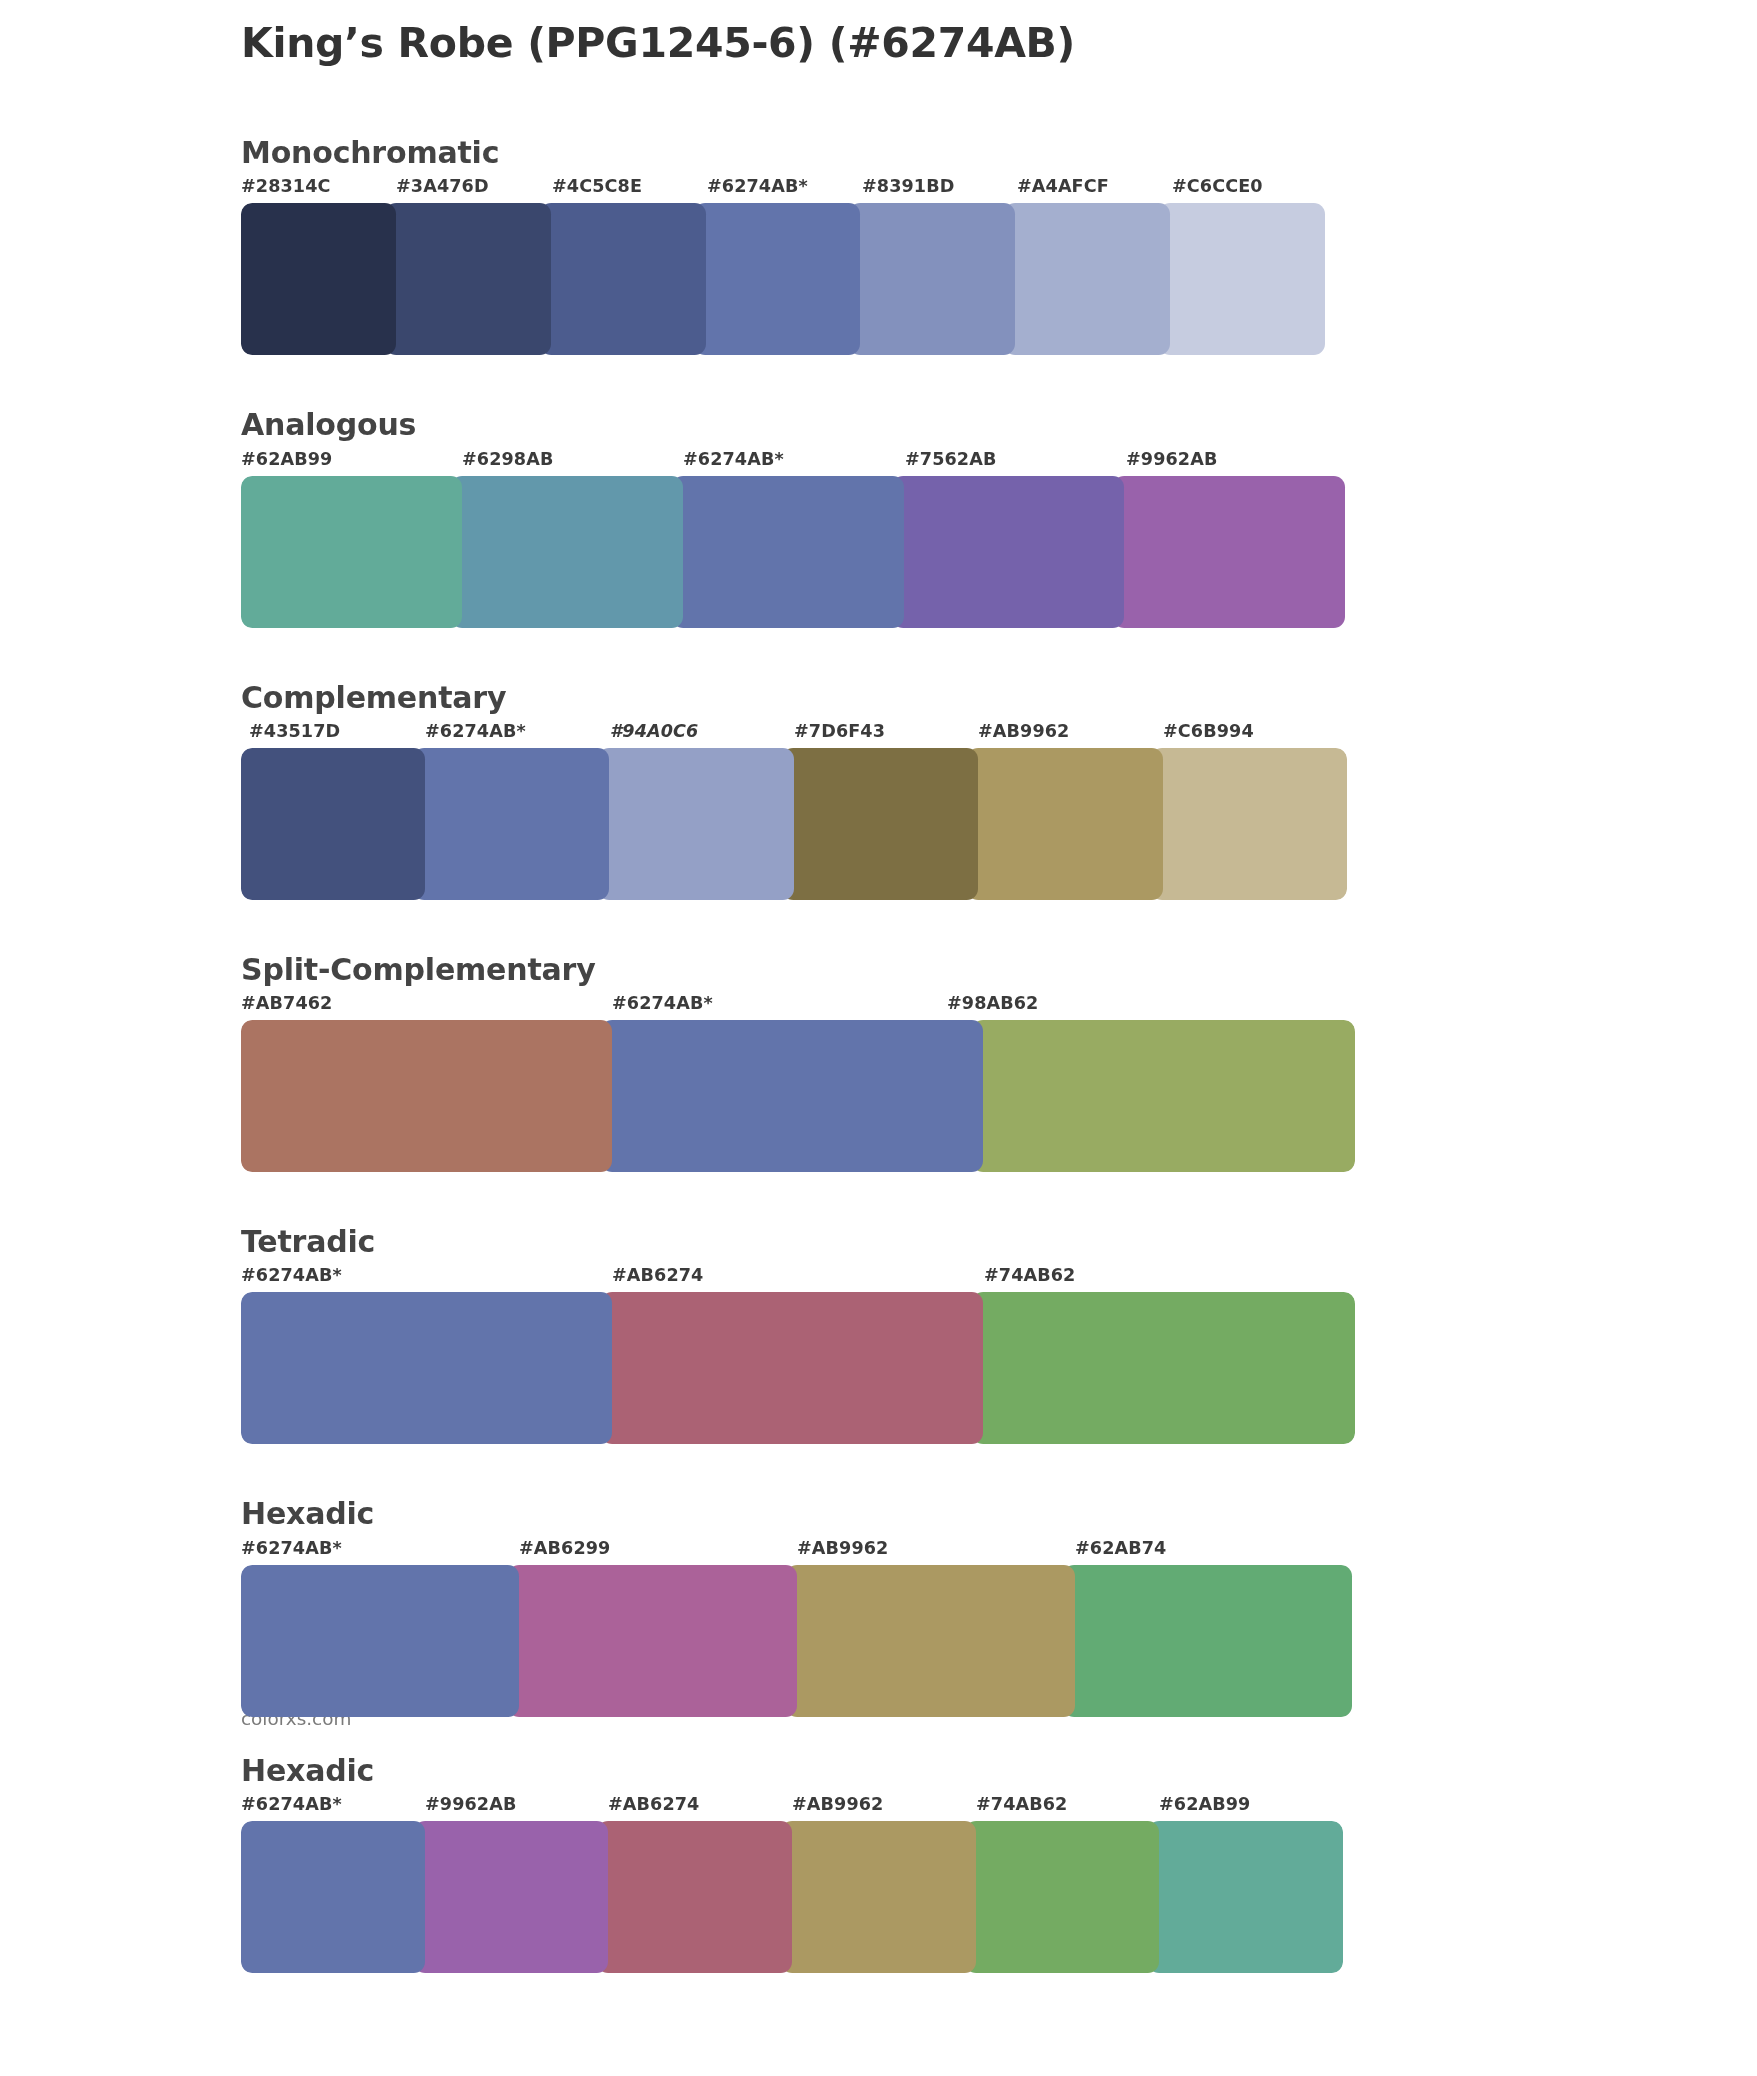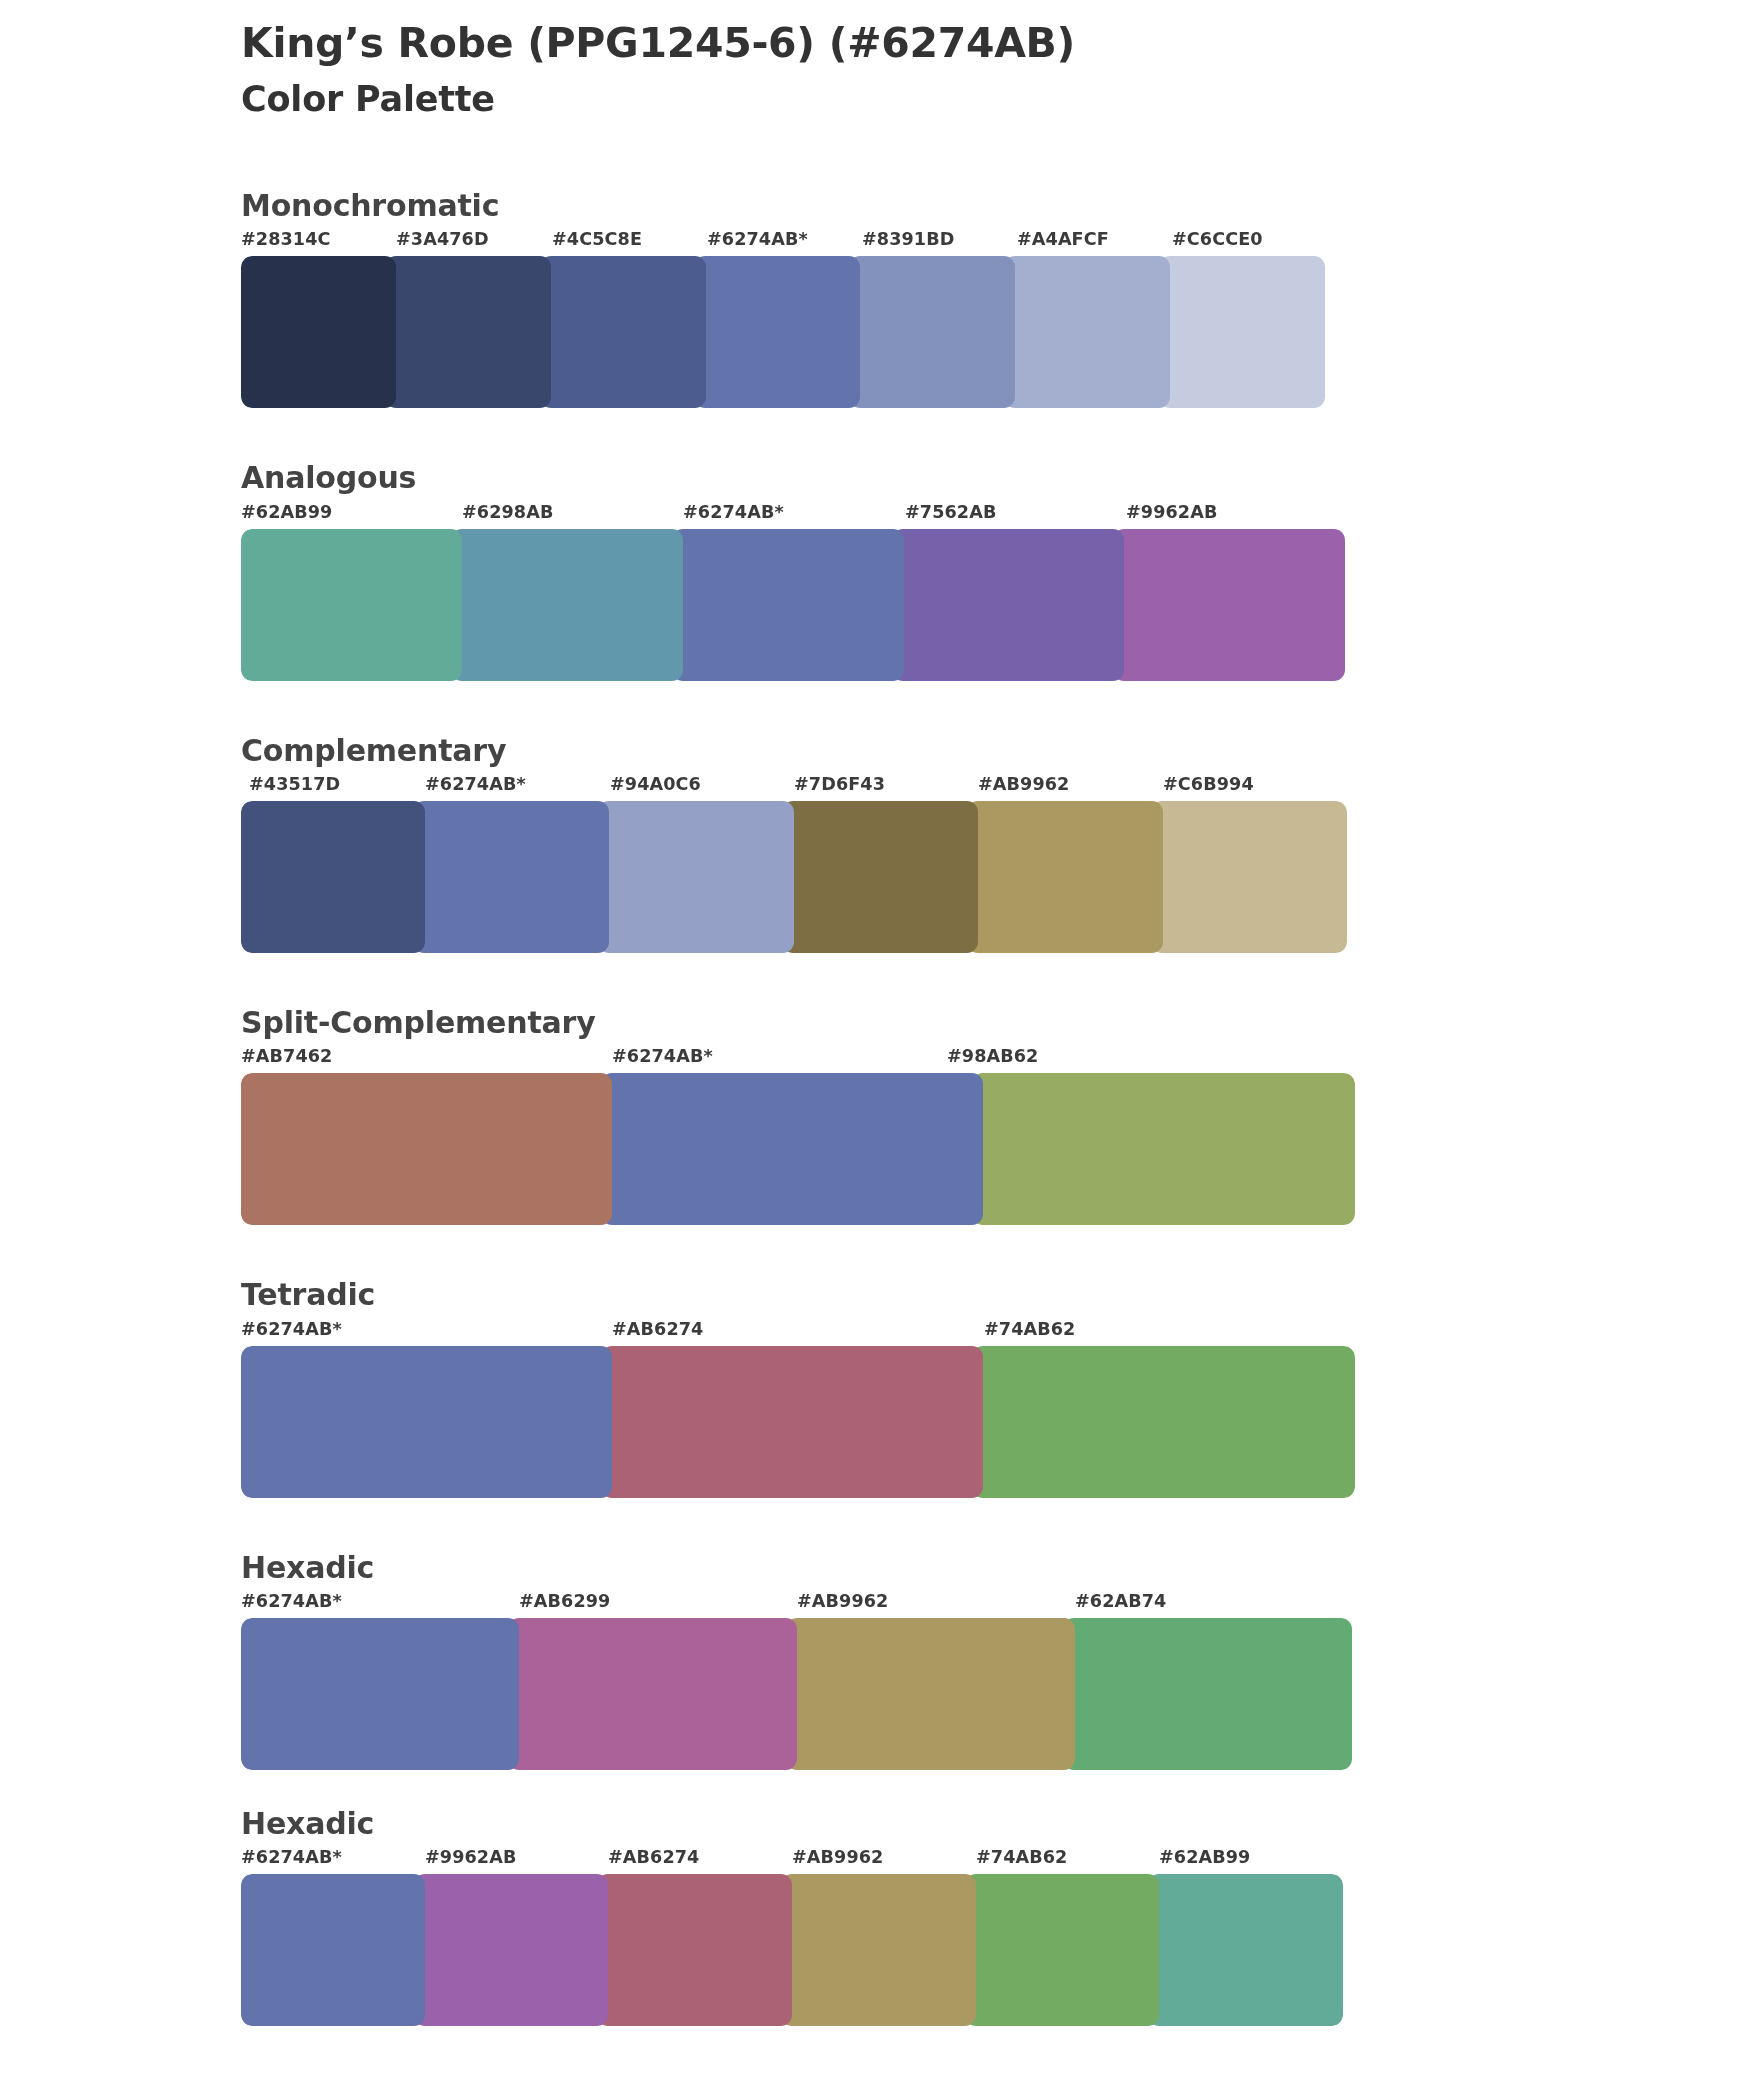--- a/index.html
+++ b/index.html
@@ -94,21 +94,20 @@
     font-weight: 400;
   }
 </style>
 </head>
 <body>
 
 <div class="page">
 
   <div class="header">
     <h1 class="title">King’s Robe (PPG1245-6) (#6274AB)</h1>
-    <h2 class="subtitle">Color Palette</h2>
   </div>
 
   <div class="palettes" id="palettes">
       <div class="palette-block" style="margin-bottom: 51px;">
         <div class="group-name">Monochromatic</div>
         <div class="labels-row" style="width: 1086px;">
           <span class="swatch-label" style="left: 0px;">#28314C</span>
           <span class="swatch-label" style="left: 155px;">#3A476D</span>
           <span class="swatch-label" style="left: 311px;">#4C5C8E</span>
           <span class="swatch-label" style="left: 466px;">#6274AB*</span>
@@ -141,21 +140,21 @@
           <div class="swatch" style="background: rgb(98, 116, 171); width: 232px; height: 152px; z-index: 3;"></div>
           <div class="swatch" style="background: rgb(117, 98, 171); width: 232px; height: 152px; z-index: 2;"></div>
           <div class="swatch" style="background: rgb(153, 98, 171); width: 232px; height: 152px; z-index: 1;"></div>
         </div>
       </div>
       <div class="palette-block" style="margin-bottom: 51px;">
         <div class="group-name">Complementary</div>
         <div class="labels-row" style="width: 1106px;">
           <span class="swatch-label" style="left: 8px; text-align: center;">#43517D</span>
           <span class="swatch-label" style="left: 184px;">#6274AB*</span>
-          <span class="swatch-label" style="left: 369px;">#94A0C6</span>
+          <span class="swatch-label" style="left: 369px; font-style: italic;">#94A0C6</span>
           <span class="swatch-label" style="left: 553px;">#7D6F43</span>
           <span class="swatch-label" style="left: 737px;">#AB9962</span>
           <span class="swatch-label" style="left: 922px;">#C6B994</span>
         </div>
         <div class="swatch-row" style="width: 1106px; height: 152px;">
           <div class="swatch" style="background: rgb(67, 81, 125); width: 184px; height: 152px; z-index: 6;"></div>
           <div class="swatch" style="background: rgb(98, 116, 171); width: 196px; height: 152px; z-index: 5;"></div>
           <div class="swatch" style="background: rgb(148, 160, 198); width: 196px; height: 152px; z-index: 4;"></div>
           <div class="swatch" style="background: rgb(125, 111, 67); width: 196px; height: 152px; z-index: 3;"></div>
           <div class="swatch" style="background: rgb(171, 153, 98); width: 196px; height: 152px; z-index: 2;"></div>

